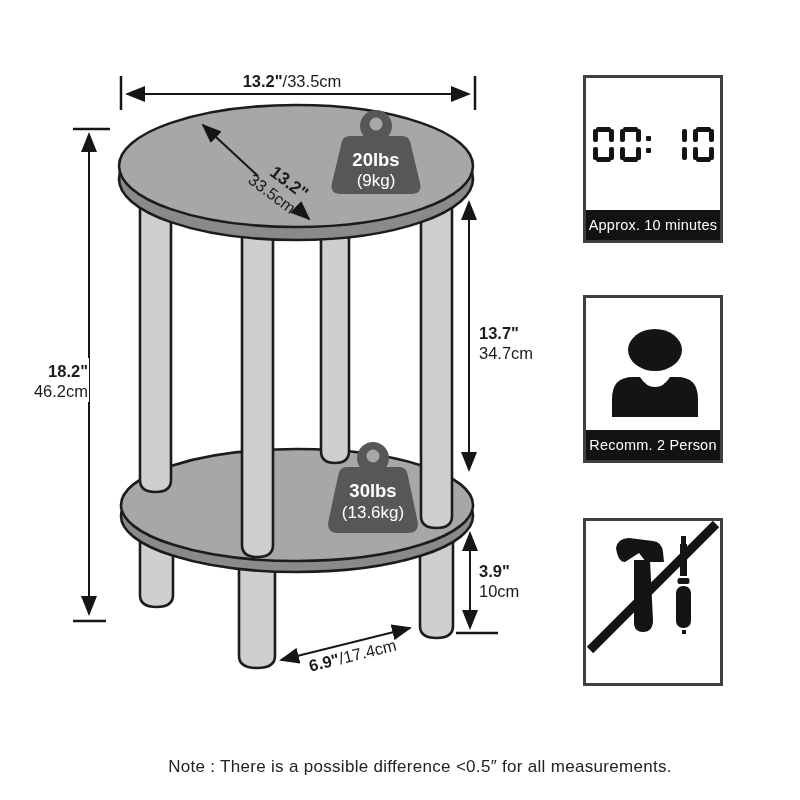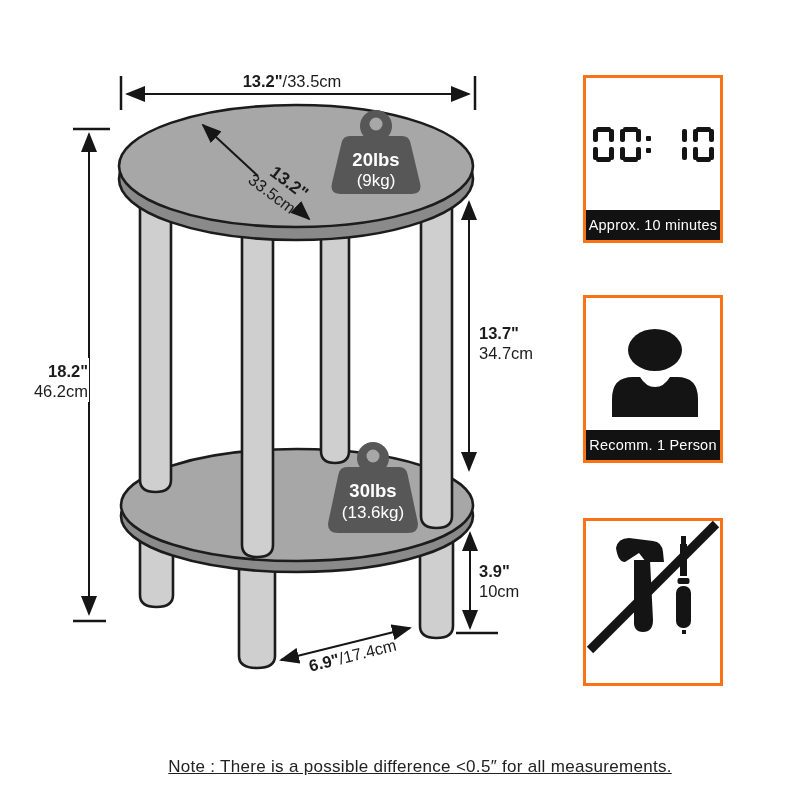--- a/index.html
+++ b/index.html
@@ -9,21 +9,21 @@
   svg text{font-family:"Liberation Sans",sans-serif;fill:#1b1b1b;}
   .dim-b{font-weight:bold;font-size:16.5px;}
   .dim-r{font-weight:normal;font-size:16.5px;}
   .dim-line{stroke:#161616;stroke-width:2;}
   .tick{stroke:#161616;stroke-width:2.5;}
   .outl{stroke:#1c1c1c;stroke-width:2.6;}
   .wtxt-b{font-weight:bold;font-size:18.5px;fill:#ffffff;}
   .wtxt-r{font-weight:normal;font-size:17px;fill:#ffffff;}
 
   
-  .panel{position:absolute;left:583px;width:140px;height:168px;border:3px solid #f97316;
+  .panel{position:absolute;left:583px;width:140px;height:168px;border:3px solid #404040;
          box-sizing:border-box;background:#fff;}
   .panel-body{position:absolute;left:0;top:0;right:0;bottom:30px;display:flex;
               align-items:center;justify-content:center;}
   .panel-footer{position:absolute;left:0;right:0;bottom:0;height:30px;background:#121212;
                 color:#ffffff;display:flex;align-items:center;justify-content:center;
                 font-size:14.5px;letter-spacing:.2px;white-space:nowrap;}
 
   
   .clock{display:flex;align-items:center;}
   .sseg-digit{position:relative;width:21px;height:35px;margin:0 3px;display:block;}
@@ -34,21 +34,21 @@
   .sd{left:3px;right:3px;bottom:0;height:5px;}
   .se{left:0;bottom:2px;width:5px;height:13px;}
   .sf{left:0;top:2px;width:5px;height:13px;}
   .sseg-colon{position:relative;width:6px;height:35px;margin:0 2px;display:block;}
   .sseg-colon::before,.sseg-colon::after{content:"";position:absolute;left:0;width:5px;height:5px;
       background:#141414;border-radius:1px;}
   .sseg-colon::before{top:9px;} .sseg-colon::after{top:21px;}
   .sseg-space{width:9px;display:block;}
 
   #note{position:absolute;left:40px;right:0;top:757px;text-align:center;font-size:17px;
-        color:#222;letter-spacing:.3px;text-decoration:underline;}
+        color:#222;letter-spacing:.3px;}
 </style>
 </head>
 <body>
 
 <div id="stage">
 
   <svg id="diagram" width="800" height="800" viewBox="0 0 800 800">
     <defs>
       <marker id="ah" markerWidth="10" markerHeight="8" refX="9" refY="4" orient="auto-start-reverse" markerUnits="strokeWidth">
         <path d="M0,0 L10,4 L0,8 Z" fill="#161616"></path>
@@ -164,21 +164,21 @@
     <div class="panel-footer">Approx. 10 minutes</div>
   </div>
 
   <div class="panel" style="top:295px">
     <div class="panel-body">
       <svg width="134" height="134" viewBox="0 0 134 134">
         <ellipse cx="69" cy="53" rx="27" ry="21" fill="#141414"></ellipse>
         <path fill="#141414" d="M26,120 L26,102 Q26,80 47,80 L54,80 Q60,90 69,90 Q78,90 84,80 L91,80 Q112,80 112,102 L112,120 Z"></path>
       </svg>
     </div>
-    <div class="panel-footer">Recomm. 1 Person</div>
+    <div class="panel-footer">Recomm. 2 Person</div>
   </div>
 
   <div class="panel" style="top:518px">
     <div class="panel-body">
       <svg width="134" height="134" viewBox="0 0 134 134">
         <g>
           <path fill="#141414" d="M30,28 Q32,18 43,18 L67,21 Q76,22 77,32 L78,42 L60,42 L53,33 L39,42 Q32,42 30,28 Z"></path>
           <path fill="#141414" d="M48,40 L64,40 L67,100 Q67,112 57,112 Q47,112 48,100 Z"></path>
         </g>
         <g>

